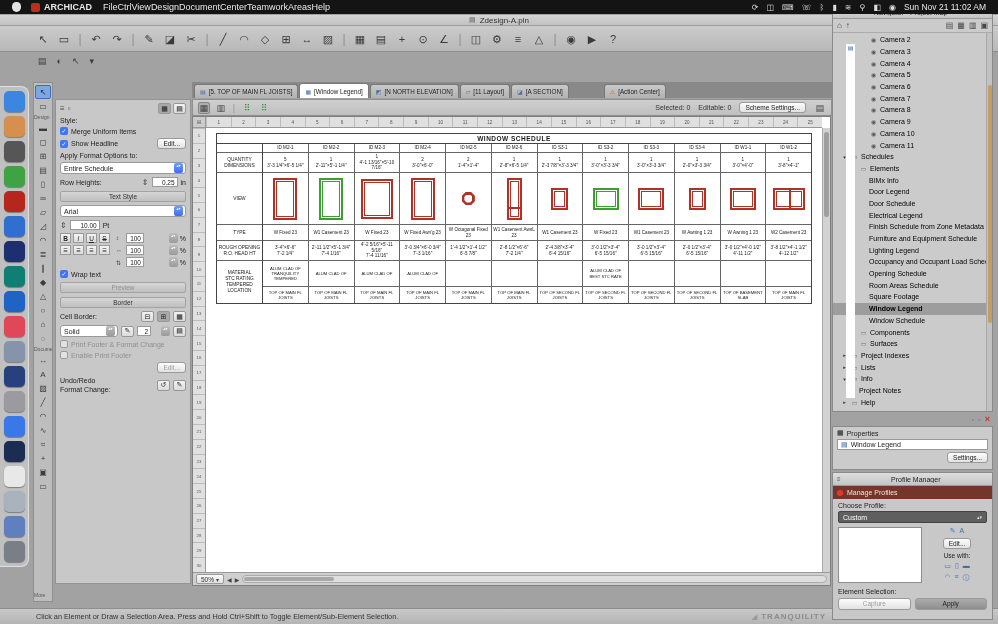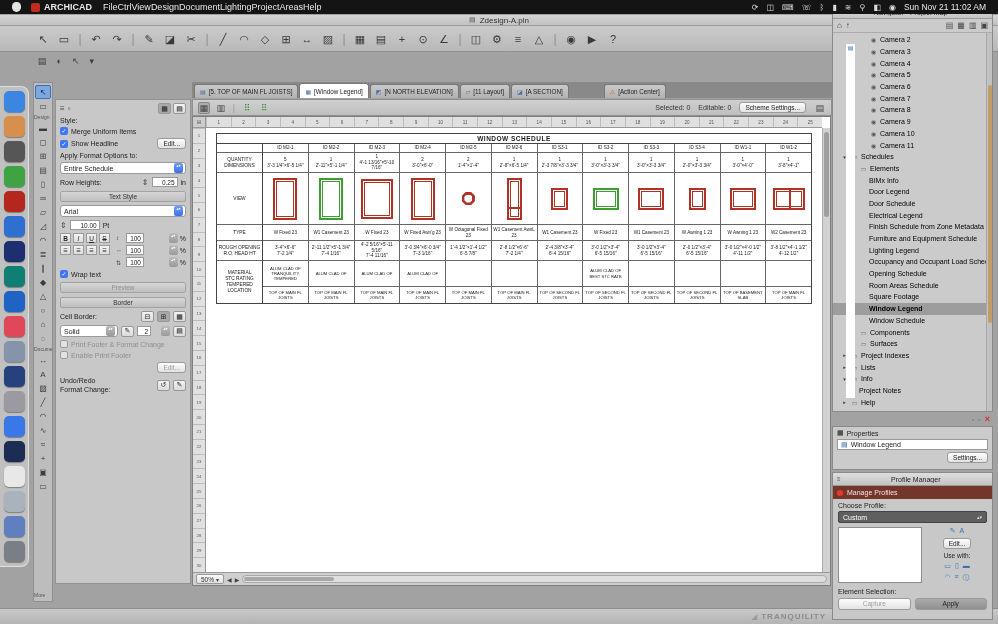--- a/index.html
+++ b/index.html
@@ -191,22 +191,22 @@
     <span class="appicon"></span>
     <span>ARCHICAD</span>
   </span>
   <span class="mb-items">
 
   <span class="mb-item">File</span>
       <span class="mb-item">Ctrl</span>
       <span class="mb-item">View</span>
       <span class="mb-item">Design</span>
       <span class="mb-item">Document</span>
-      <span class="mb-item">Lighting</span>
-      <span class="mb-item">Project</span>
+      <span class="mb-item">Center</span>
+      <span class="mb-item">Teamwork</span>
       <span class="mb-item">Areas</span>
       <span class="mb-item">Help</span>
     </span>
   <span class="mb-right">
     <span style="display:flex;gap:8px">
 
     <span class="mb-ic">⟳</span>
         <span class="mb-ic">◫</span>
         <span class="mb-ic">⌨</span>
         <span class="mb-ic">☏</span>
@@ -809,20 +809,21 @@
       <span class="cb-ic">◀</span>
       <span class="cb-ic">▶</span>
       <span class="hscroll">
           <span class="hthumb"></span>
         </span>
     </div>
   </div>
 </div>
 
 <div class="statusbar">
+  <span>Click an Element or Draw a Selection Area. Press and Hold Ctrl+Shift to Toggle Element/Sub-Element Selection.</span>
   <span class="brand">
     <span class="lg">◢</span>
     <span>TRANQUILITY</span>
   </span>
 </div>
 
 <div class="navigator">
   <div class="pal-title">
     <span class="pt-ic">≡</span>
     <span class="t">Navigator - Project Map</span>

